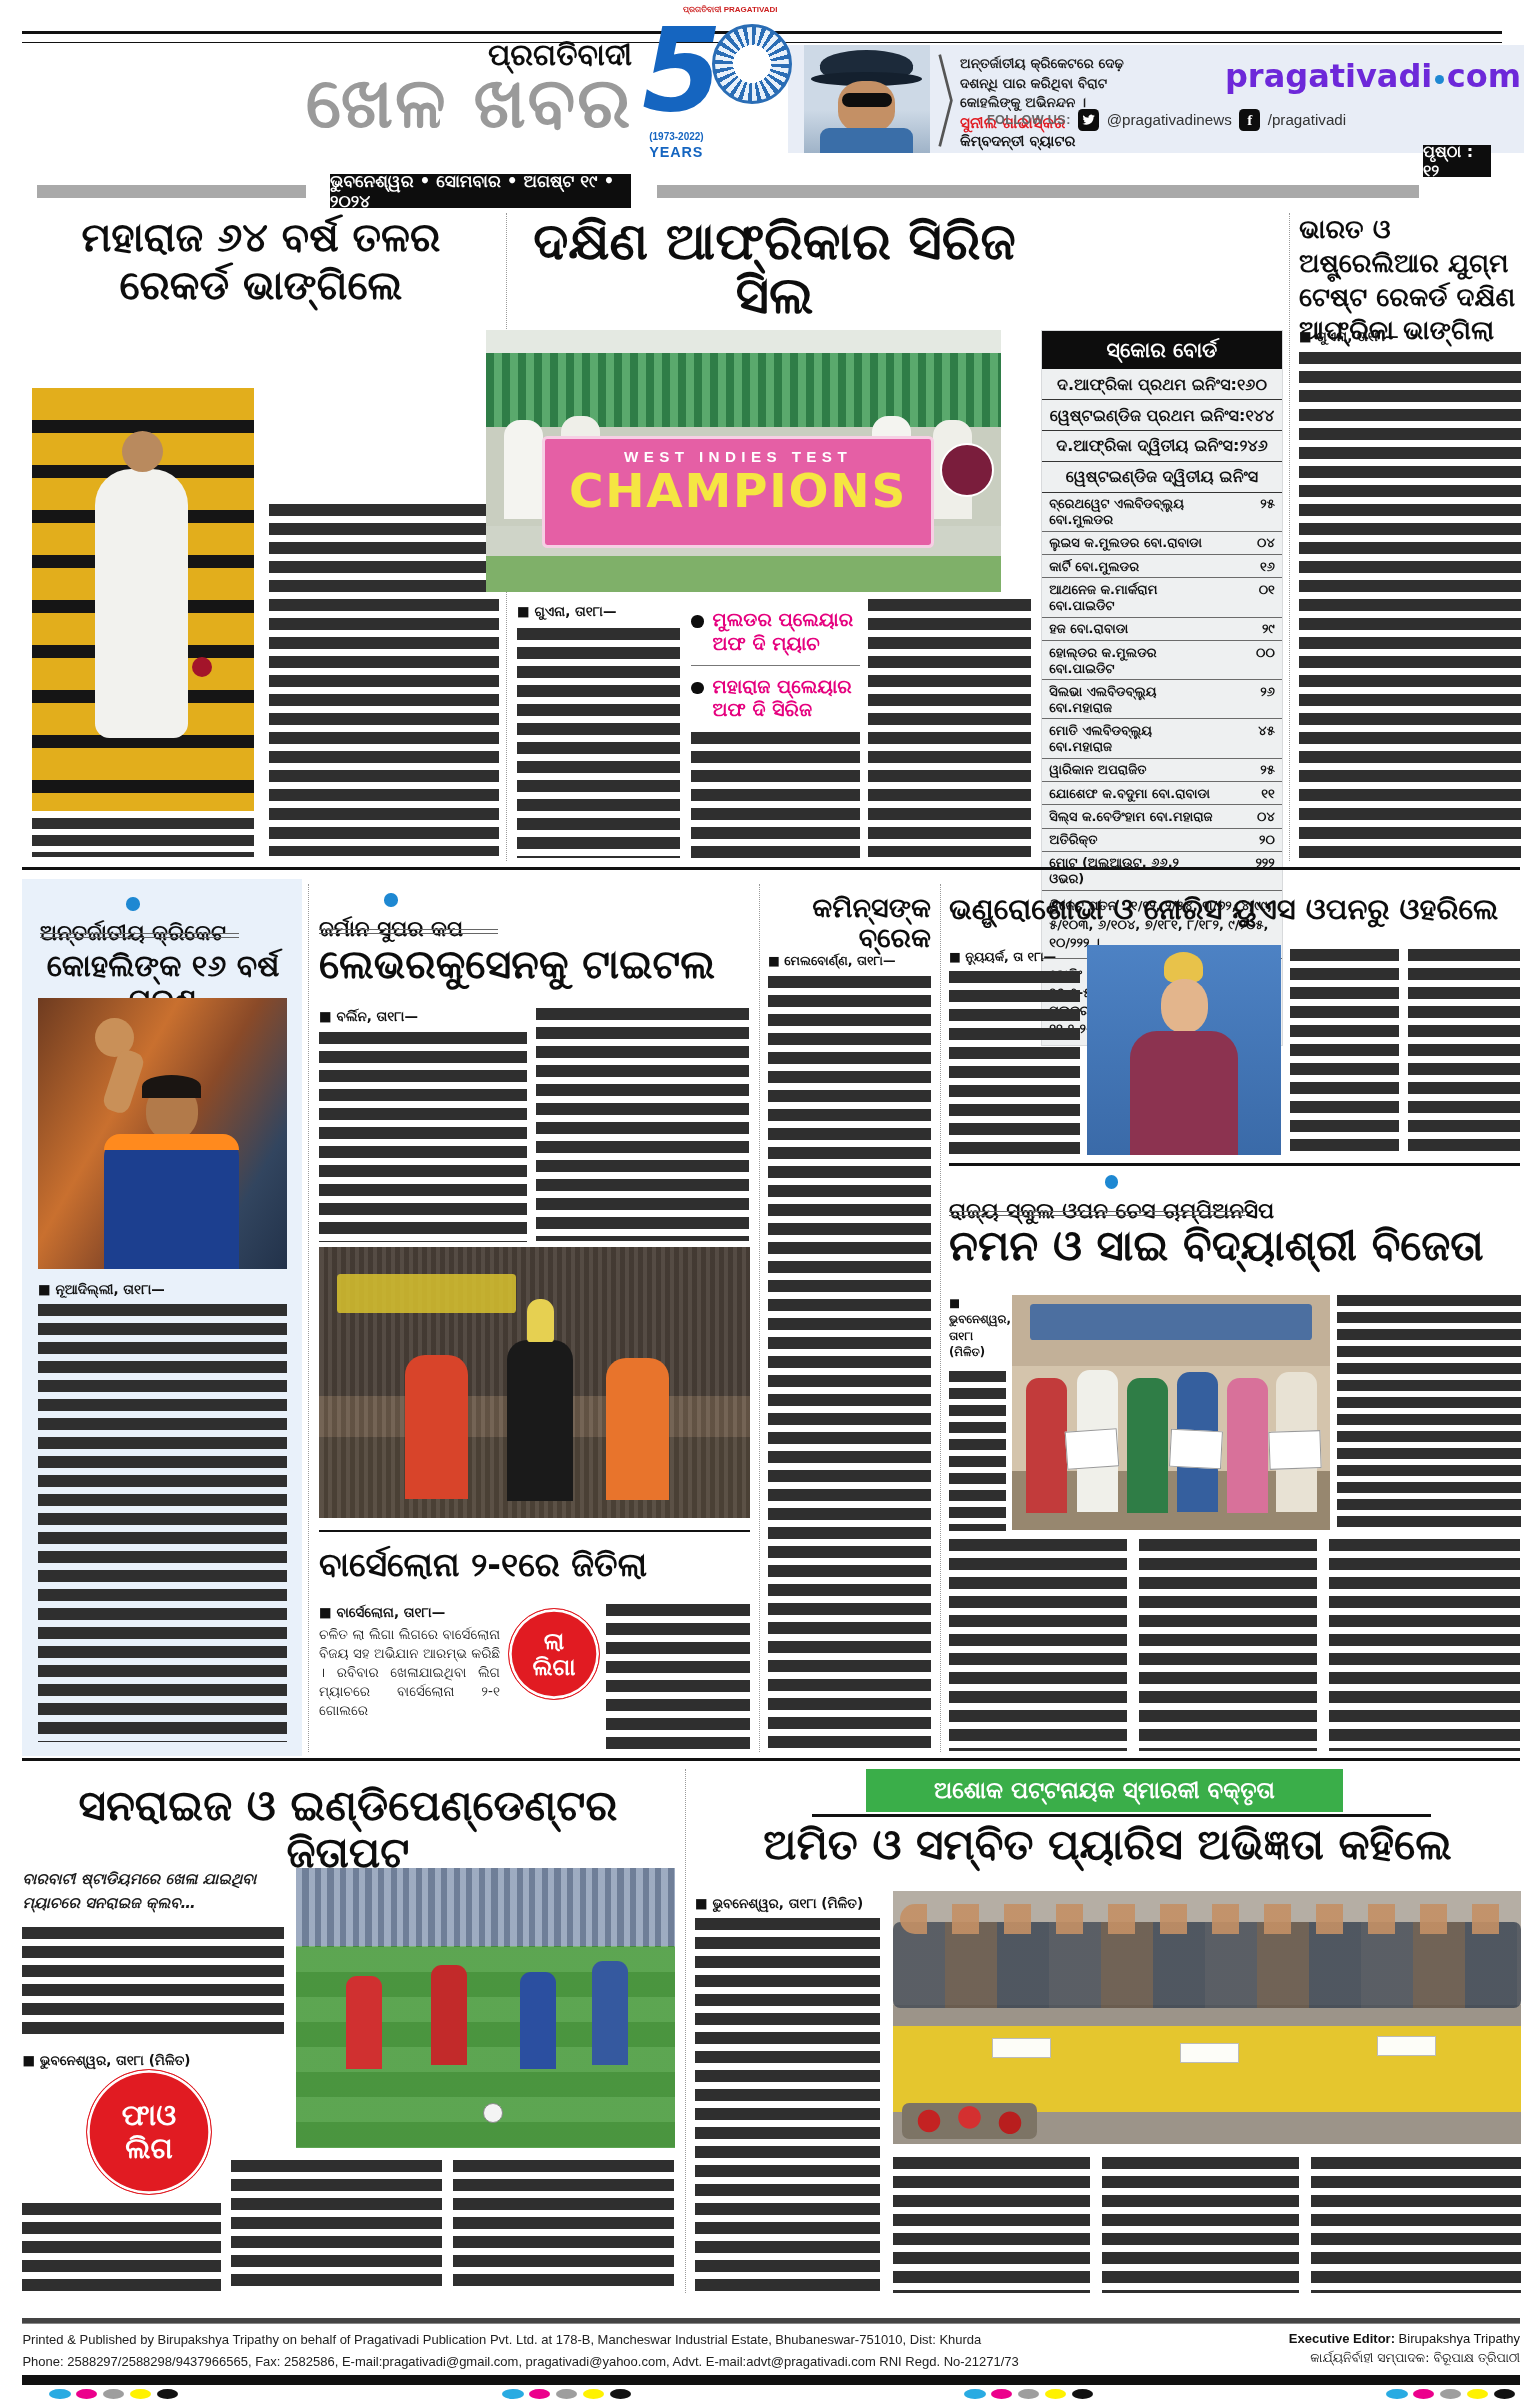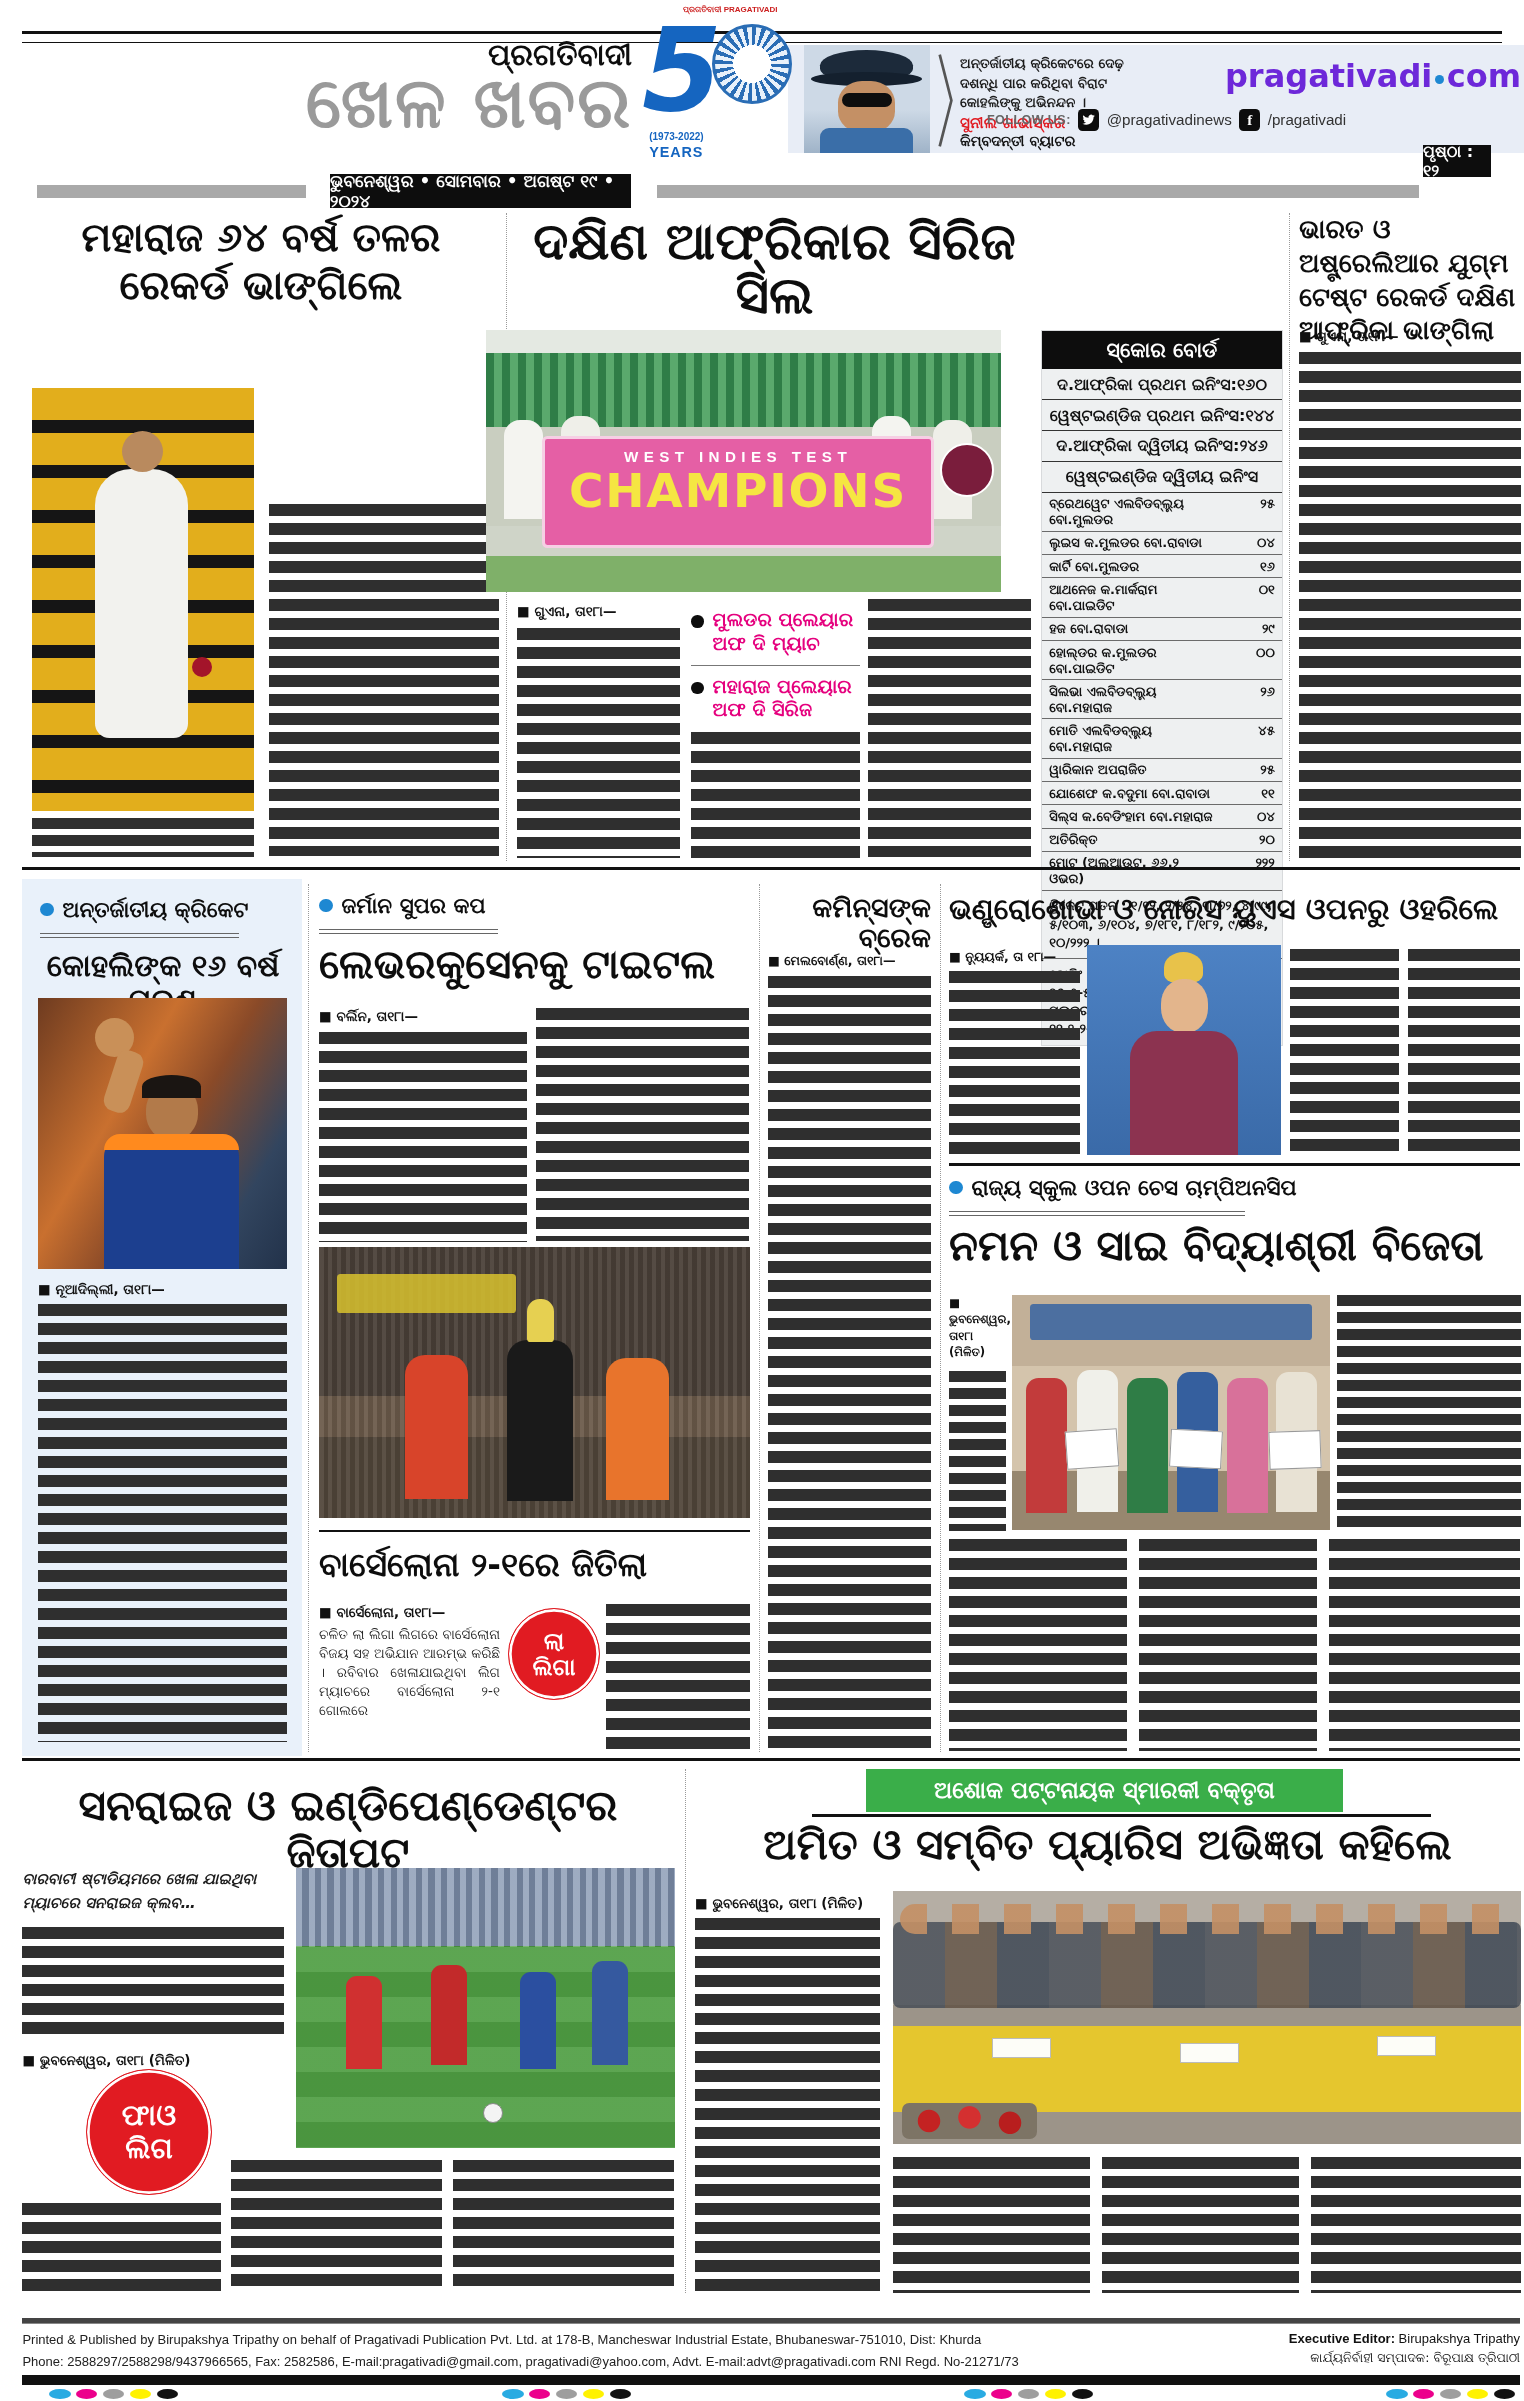--- a/index.html
+++ b/index.html
@@ -5,21 +5,21 @@
   html,body{margin:0;padding:0;background:#fff;}
   #page{position:relative;width:1525px;height:2401px;background:#fff;overflow:hidden;
         font-family:"Liberation Sans",sans-serif;color:#111;}
   .abs{position:absolute;}
   .hl{font-family:"DejaVu Sans",sans-serif;font-weight:bold;color:#0d0d0d;text-align:center;line-height:1.12;}
   .dl{font-family:"DejaVu Sans",sans-serif;font-weight:bold;font-size:13.5px;color:#111;}
   .sim{background-image:repeating-linear-gradient(to bottom,#2f2f2f 0 11.7px,rgba(0,0,0,0) 11.7px 19px);}
   .sim.sm{background-image:repeating-linear-gradient(to bottom,#2f2f2f 0 10.8px,rgba(0,0,0,0) 10.8px 17px);}
   .vdot{border-left:1.8px dotted #9a9a9a;}
   .hr{background:#111;}
-  .kick{display:flex;align-items:center;gap:9px;font-family:"DejaVu Sans",sans-serif;font-weight:bold;font-size:21.5px;color:#0d0d0d;}
+  .kick{display:flex;align-items:center;gap:9px;font-family:"DejaVu Sans",sans-serif;font-weight:bold;font-size:21.5px;color:#0d0d0d;flex-direction:column;}
   .kick .dot{width:13.5px;height:13.5px;border-radius:50%;background:#1e88d2;flex:0 0 auto;}
   .kickline{border-top:0.9px solid #666;border-bottom:0.9px solid #666;height:2.7px;}
   .excerpt{font-family:"DejaVu Sans",sans-serif;font-size:13.5px;line-height:19px;color:#222;text-align:justify;overflow:hidden;}
   
   .sb{background:#eef0f1;font-family:"DejaVu Sans",sans-serif;border:0.9px solid #d8dadc;}
   .sb-title{background:#0d0d0d;color:#fff;font-size:20.6px;font-weight:bold;text-align:center;padding:7.2px 0;}
   .sb-inn{font-weight:bold;font-size:16px;text-align:center;padding:5.4px 1.8px;border-bottom:1.8px solid #333;}
   .sb-row{display:flex;justify-content:space-between;font-size:13px;font-weight:bold;padding:3.6px 7.2px 2.7px 7.2px;border-bottom:1.3px solid #6b6b6b;gap:39px;}
   .sb-note{font-size:13px;font-weight:bold;padding:6.3px 7.2px;border-bottom:1.3px solid #6b6b6b;line-height:1.4;text-align:left;}
   .bullets{font-family:"DejaVu Sans",sans-serif;font-weight:bold;font-size:19px;color:#e5007e;line-height:1.25;}

